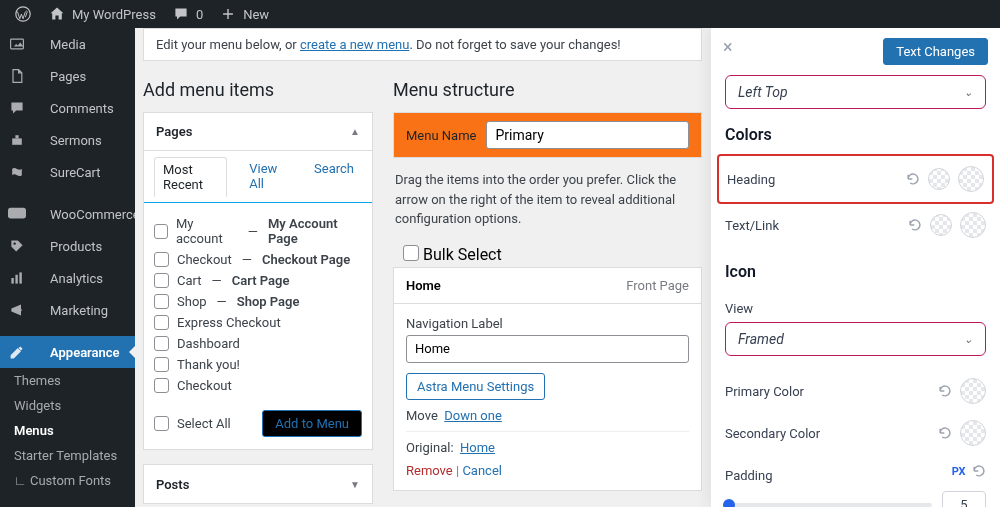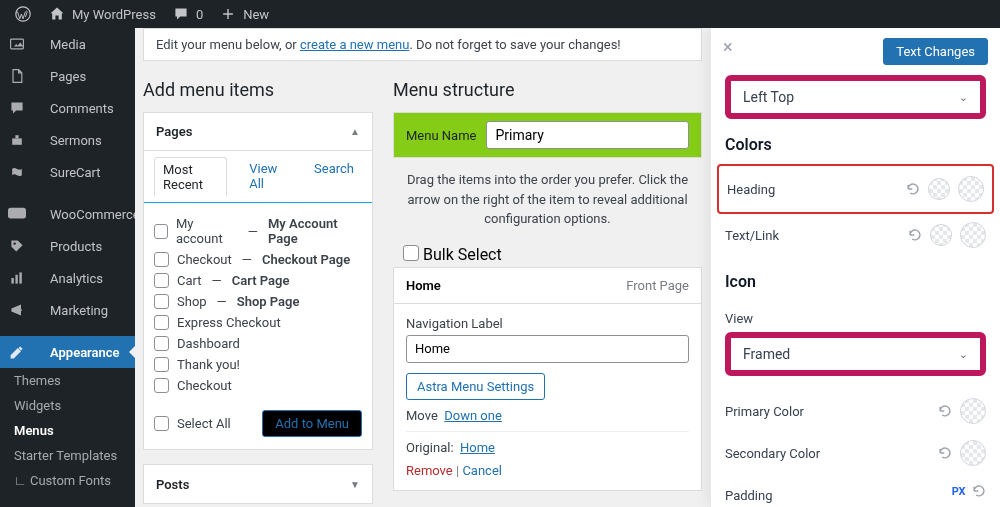--- a/index.html
+++ b/index.html
@@ -45,45 +45,45 @@
 .checklist { padding:10px 10px 4px 10px; }
 .check-row { display:flex; align-items:center; gap:8px; padding:3px 0; font-size:13px; color:#3c434a; }
 .check-row input[type=checkbox]{ width:15px; height:15px; border:1px solid #8c8f94; border-radius:3px; appearance:none; background:#fff; }
 .check-row .strong { font-weight:600; }
 .em-dash { padding:0 2px; }
 
 .postbox-footer { display:flex; align-items:center; justify-content:space-between; padding:10px 10px 12px 10px; }
 .btn { border:1px solid #2271b1; background:#000000; color:#2271b1; border-radius:3px; padding:5px 12px; font-size:13px; cursor:pointer; }
 .btn-primary { background:#2271b1; color:#fff; }
 
-.menu-name-row { display:flex; align-items:center; gap:10px; background:#84cc16; border:1px solid #dcdcde; padding:8px 12px; }
+.menu-name-row { display:flex; align-items:center; gap:10px; background:#f97316; border:1px solid #dcdcde; padding:8px 12px; }
 .menu-name-row label { font-size:13px; color:#1d2327; }
 .menu-name-row input { flex:1; border:1px solid #8c8f94; padding:3px 8px; font-size:14px; height:28px; border-radius:3px; }
 
-.hint { font-size:13px; color:#3c434a; padding:12px 2px; line-height:1.5;text-align:center; }
+.hint { font-size:13px; color:#3c434a; padding:12px 2px; line-height:1.5; }
 
 .bulk { display:flex; align-items:flex-start; gap:4px; padding:4px 0 3px 10px; }
 .bulk input[type=checkbox] { width:16px; height:16px; border:1px solid #8c8f94; border-radius:3px; appearance:none; background:#fff; }
 
 .menu-item-box { border:1px solid #dcdcde; background:#f6f7f7; }
 .menu-item-head { display:flex; justify-content:space-between; align-items:center; padding:10px 12px; background:#fff; border-bottom:1px solid #dcdcde; font-weight:600; font-size:13px; }
 .menu-item-body { padding:12px; font-size:13px; color:#3c434a; background:#fff; }
 .menu-item-body label { display:block; margin-bottom:4px; }
 .menu-item-body input[type=text]{ width:100%; border:1px solid #8c8f94; padding:3px 8px; font-size:13px; height:28px; border-radius:3px; margin-bottom:10px; }
 .btn-outline { border:1px solid #2271b1; color:#2271b1; background:#fff; border-radius:3px; padding:5px 10px; font-size:13px; cursor:pointer; }
 .linklike { color:#2271b1; text-decoration:underline; cursor:pointer; }
 .small-row { padding-top:8px; font-size:13px; }
 .danger { color:#b32d2e; }
 
 
 .flyout { width: 290px; background:#fff; border-left:1px solid #e5e7eb; display:flex; flex-direction:column; box-shadow:-4px 0 12px rgba(0,0,0,.06); }
 .fly-head { display:flex; justify-content:space-between; align-items:flex-start; padding:10px 12px 6px 12px; }
 .fly-close { font-size:18px; color:#9ca3af; cursor:pointer; line-height:1; }
 .fly-body { padding: 4px 14px 20px 14px; overflow-y:auto; font-size:13px; color:#374151; }
-.fly-select { display:flex; align-items:center; justify-content:space-between; border:6px solid #be185d; border-radius:6px; padding:8px 12px; font-size:14px; cursor:pointer; }
+.fly-select { display:flex; align-items:center; justify-content:space-between; border:1px solid #be185d; border-radius:6px; padding:8px 12px; font-size:14px; cursor:pointer;font-style:italic; }
 .chev { font-size:11px; color:#6b7280; }
 .fly-h3 { font-size:16px; font-weight:600; color:#111827; padding:16px 0 10px 0; }
 .color-row { display:flex; align-items:center; justify-content:space-between; padding:8px 0; font-size:13px; }
 .color-row.boxed { border:2px solid #d92e2e; border-radius:4px; padding:10px 8px; margin:0 -8px; }
 .color-swatches { display:flex; align-items:center; gap:8px; }
 .reset-icon { width:14px; height:14px; color:#9ca3af; cursor:pointer; }
 .swatch { width:22px; height:22px; border-radius:50%; border:1px solid #d1d5db; background: repeating-conic-gradient(#e5e7eb 0% 25%, #fff 0% 50%) 0/8px 8px; }
 .swatch.lg { width:26px; height:26px; }
 
 .fly-label { font-size:13px; color:#374151; padding-top:10px; }

